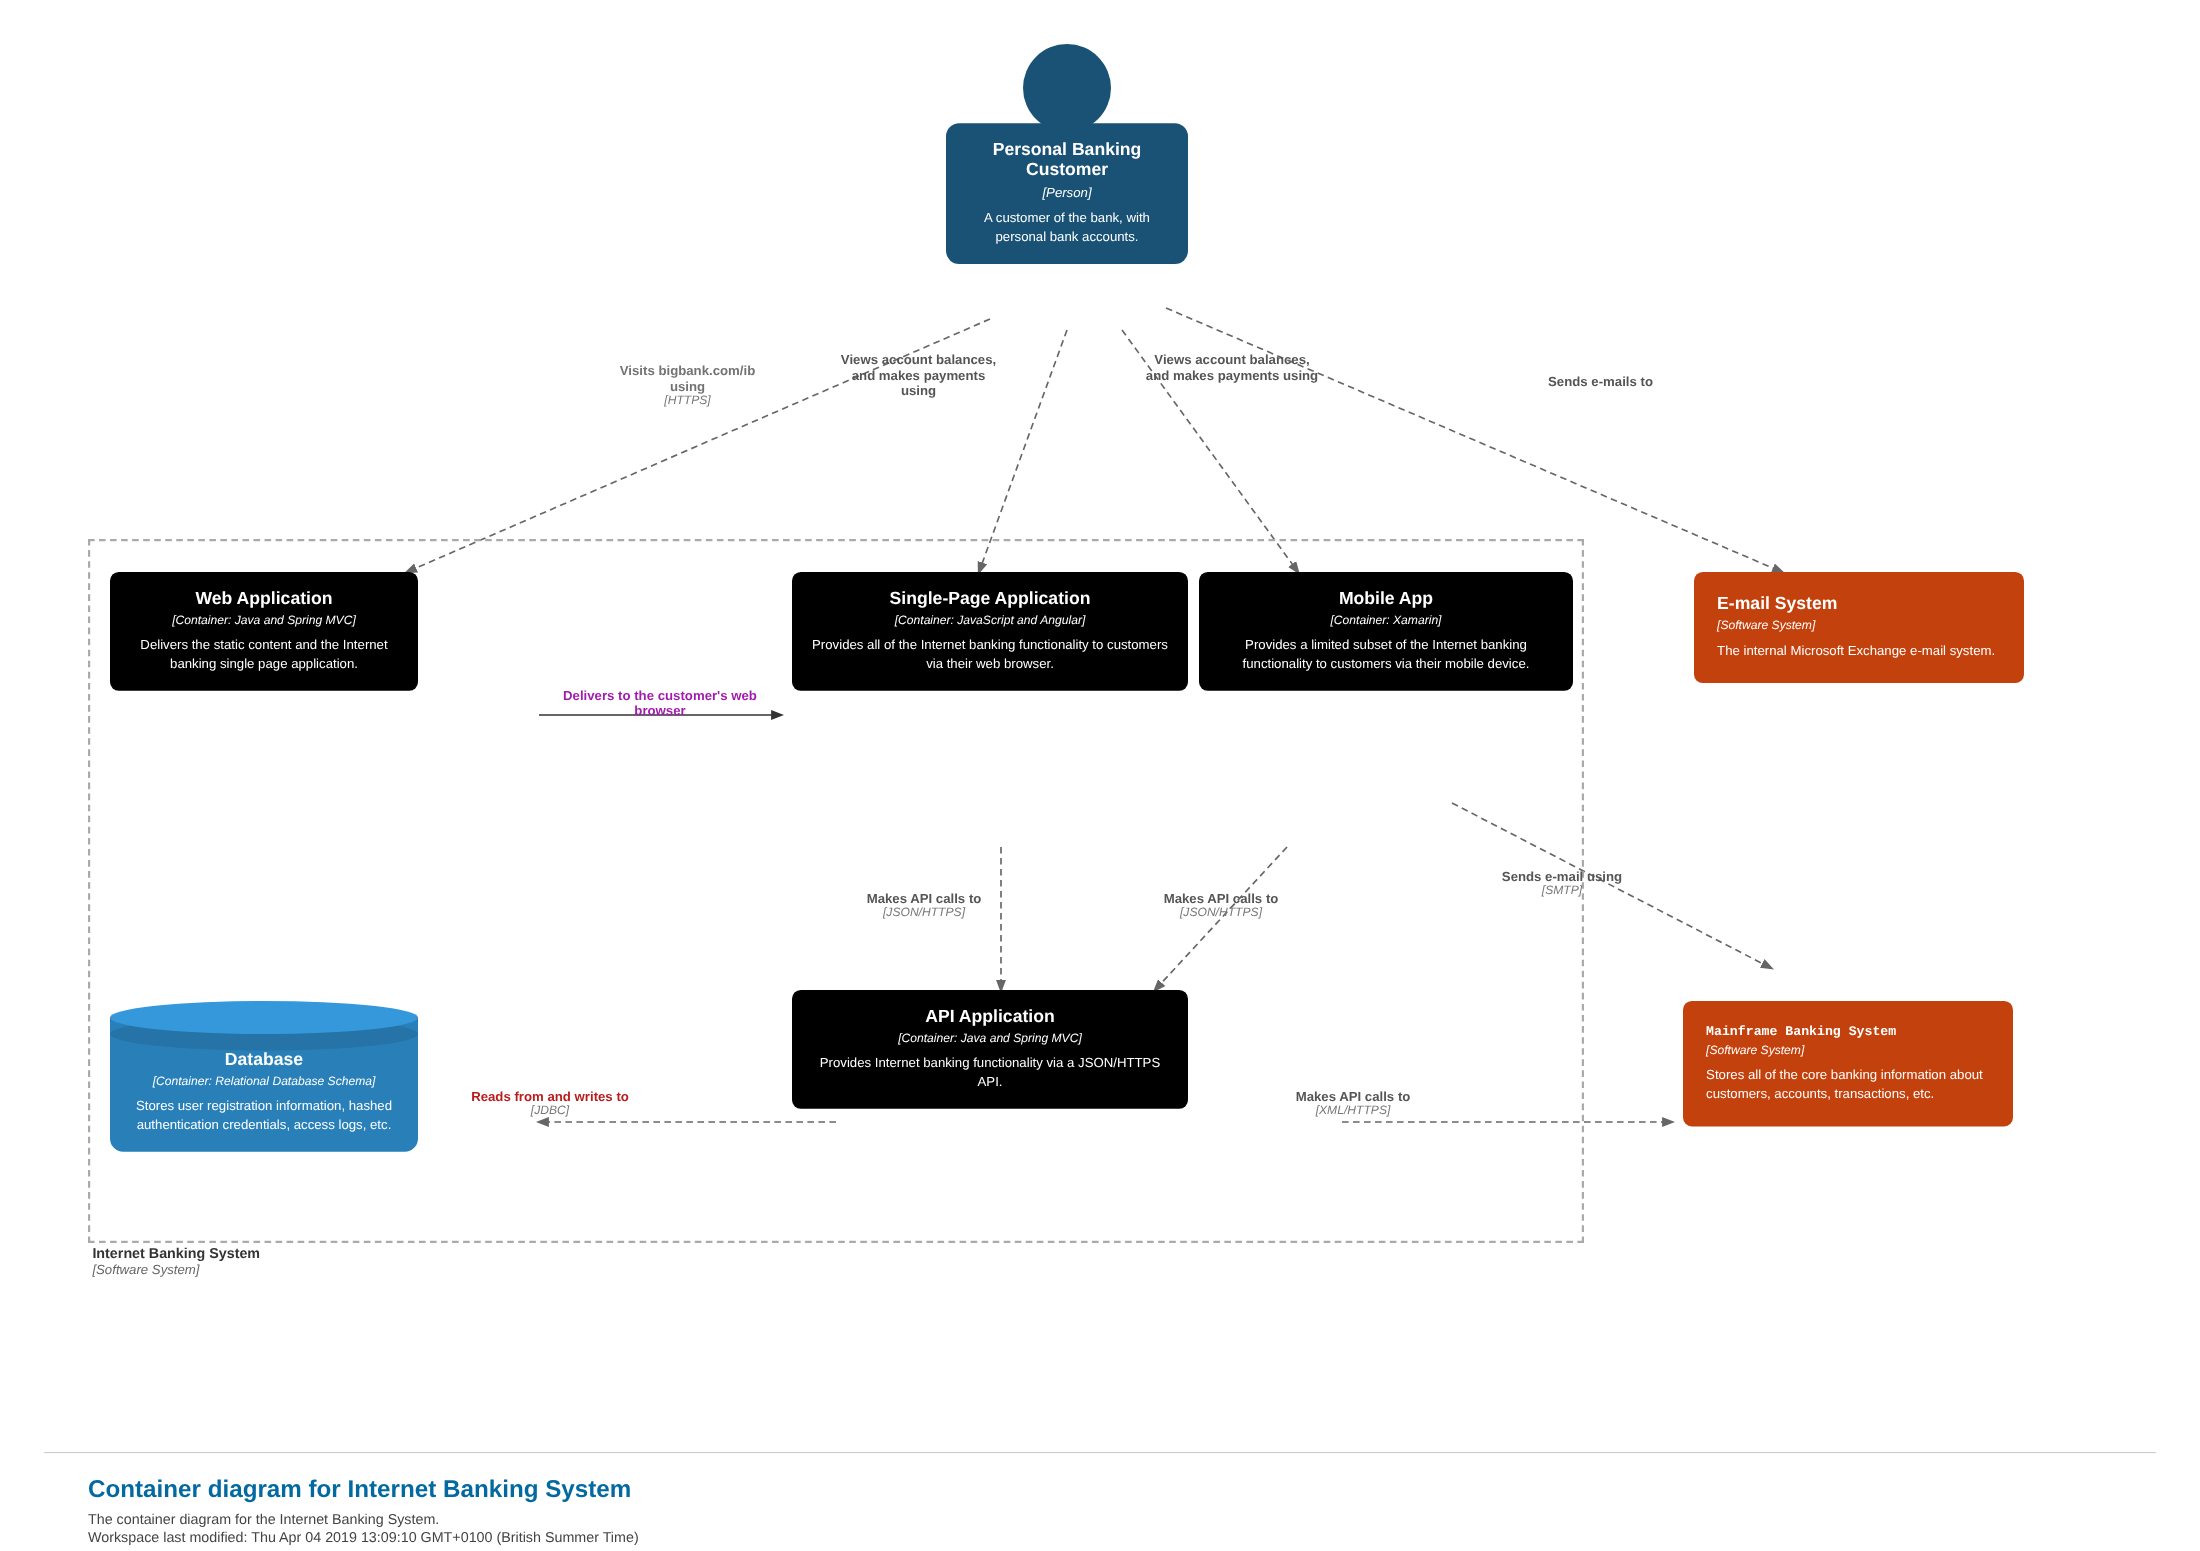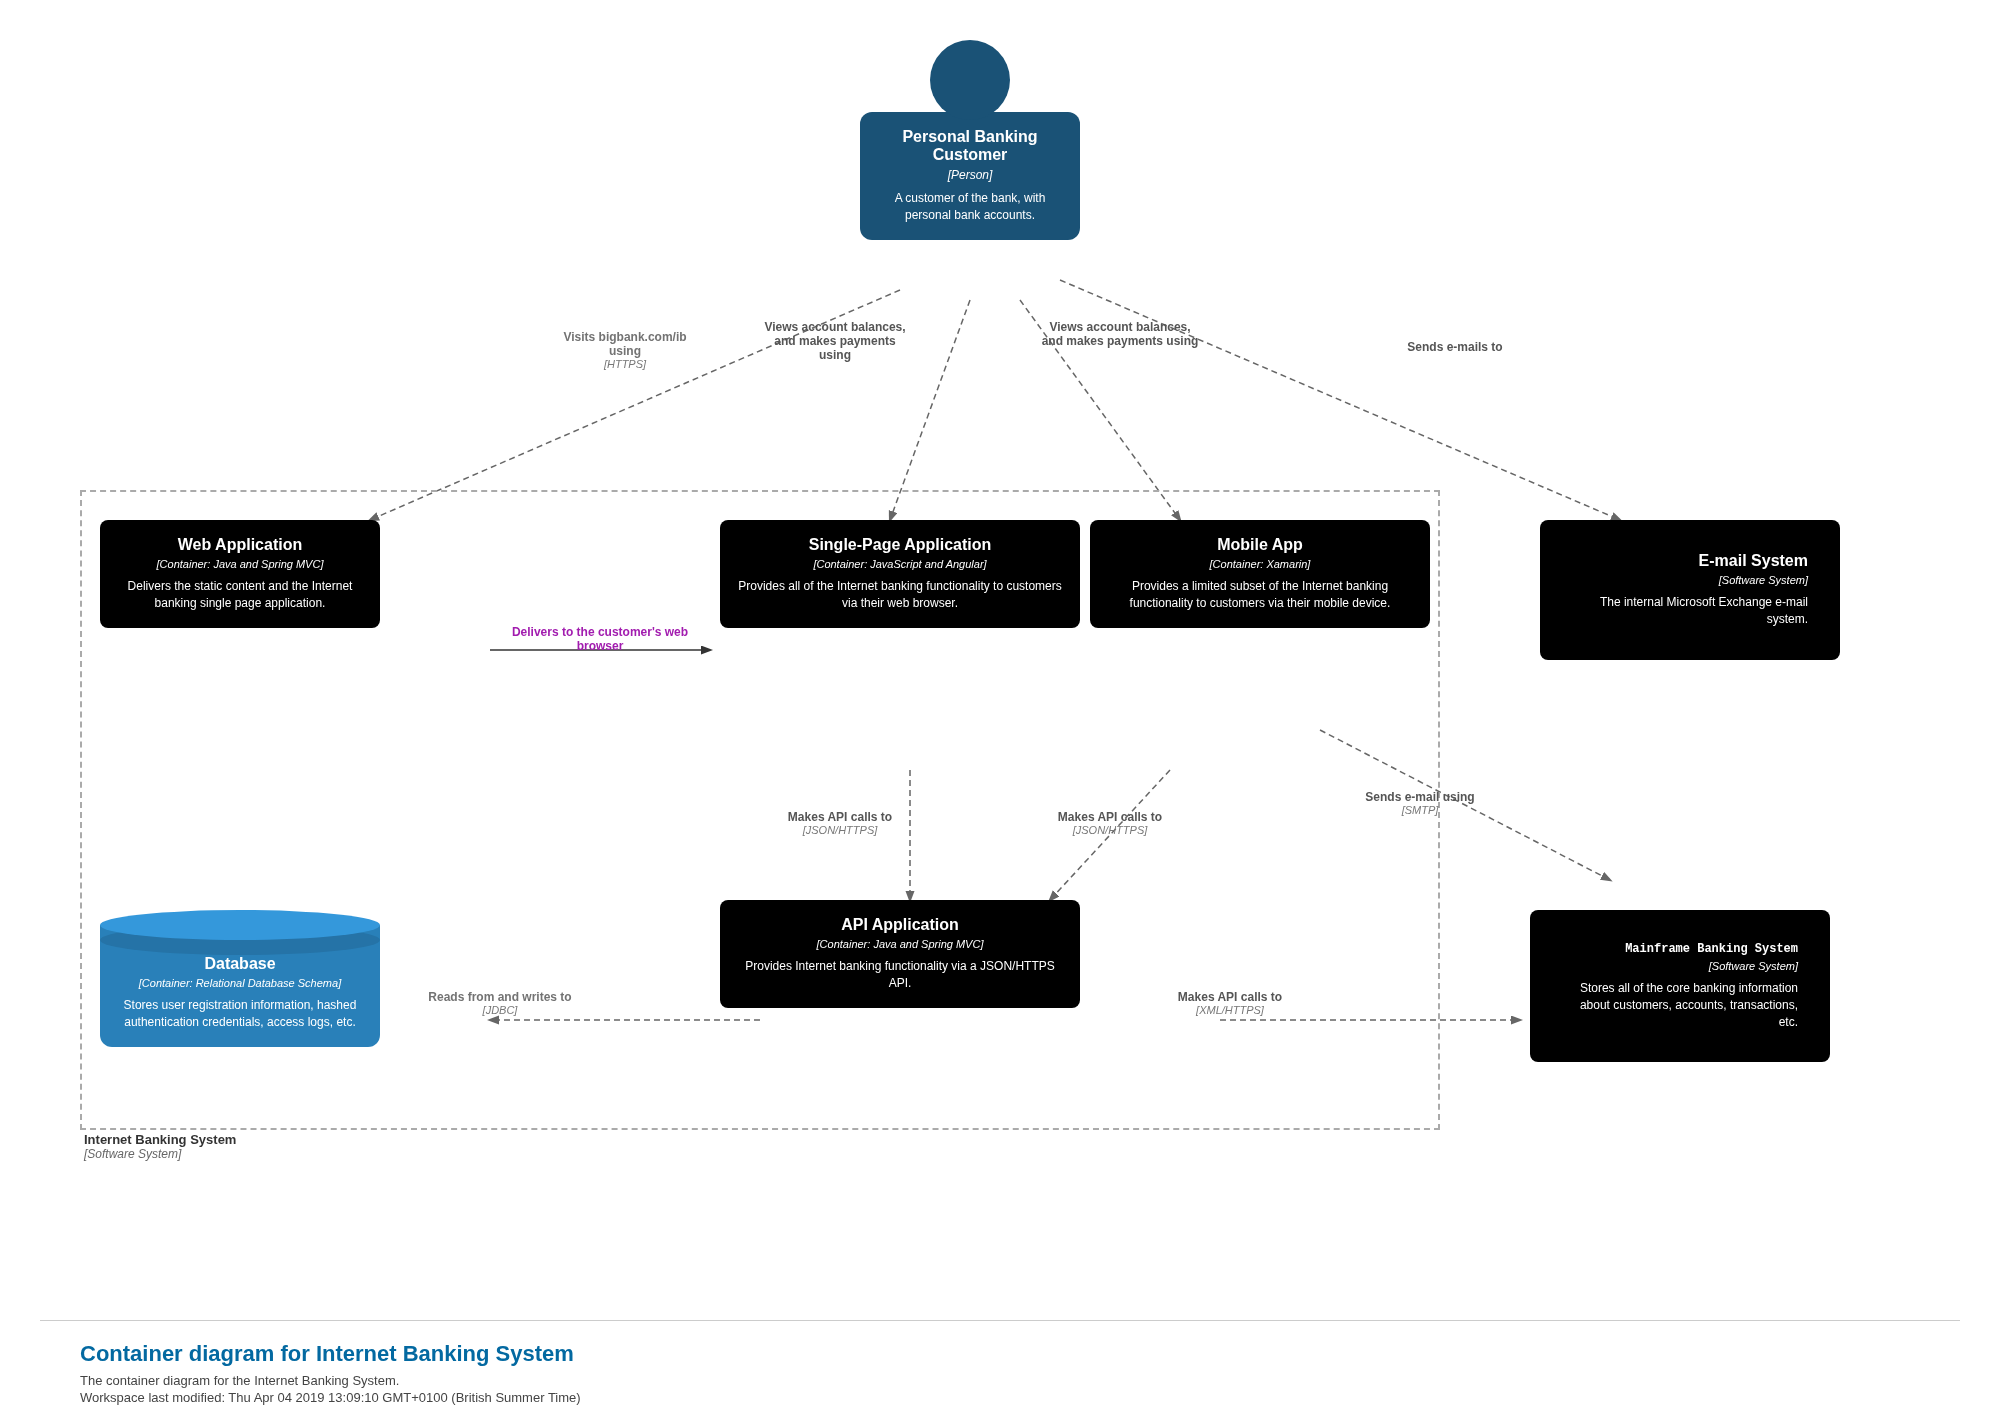--- a/index.html
+++ b/index.html
@@ -22,25 +22,25 @@
     .container-card-blue {
       background: #000000;
       color: white;
       border-radius: 8px;
       padding: 16px;
       text-align: center;
     }
 
     
     .container-card-gray {
-      background: #000000;
+      background: #c2410c;
       color: white;
       border-radius: 8px;
-      padding: 32px;
-      text-align: right;
+      padding: 21px;
+      text-align: left;
     }
 
     
     .diagram-area {
       position: relative;
       width: 1920px;
       height: 1250px;
       margin: 0 auto;
     }
 
@@ -206,21 +206,21 @@
           <div style="font-size:16px; font-weight:bold; margin-bottom:4px;">Database</div>
           <div style="font-size:11px; font-style:italic; margin-bottom:8px;">[Container: Relational Database Schema]</div>
           <div style="font-size:12px; line-height:1.4;">Stores user registration information, hashed authentication credentials, access logs, etc.</div>
         </div>
 
         <div style="width:280px; height:30px; background:#2573a7; border-radius:50%; position:absolute; top:15px; z-index:1;"></div>
       </div>
     </div>
 
     <div style="position:absolute; left:375px; top:960px; width:170px; text-align:center;">
-      <div style="font-size:12px; font-weight:bold; color:#737373;">Reads from and writes to</div>
+      <div style="font-size:12px; font-weight:bold; color:#b91c1c;">Reads from and writes to</div>
       <div style="font-size:11px; color:#777; font-style:italic;">[JDBC]</div>
     </div>
 
     <div style="position:absolute; left:680px; top:870px; width:360px;">
       <div class="container-card-blue">
         <div style="font-size:16px; font-weight:bold; margin-bottom:4px;">API Application</div>
         <div style="font-size:11px; font-style:italic; margin-bottom:8px;">[Container: Java and Spring MVC]</div>
         <div style="font-size:12px; line-height:1.4;">Provides Internet banking functionality via a JSON/HTTPS API.</div>
       </div>
     </div>

